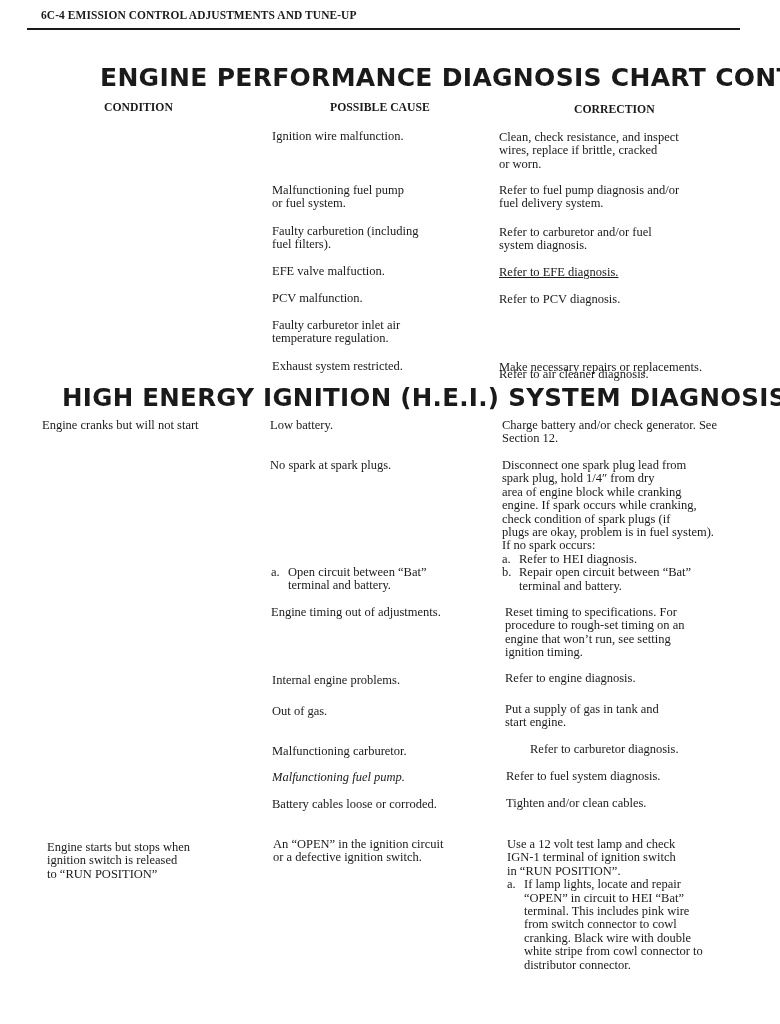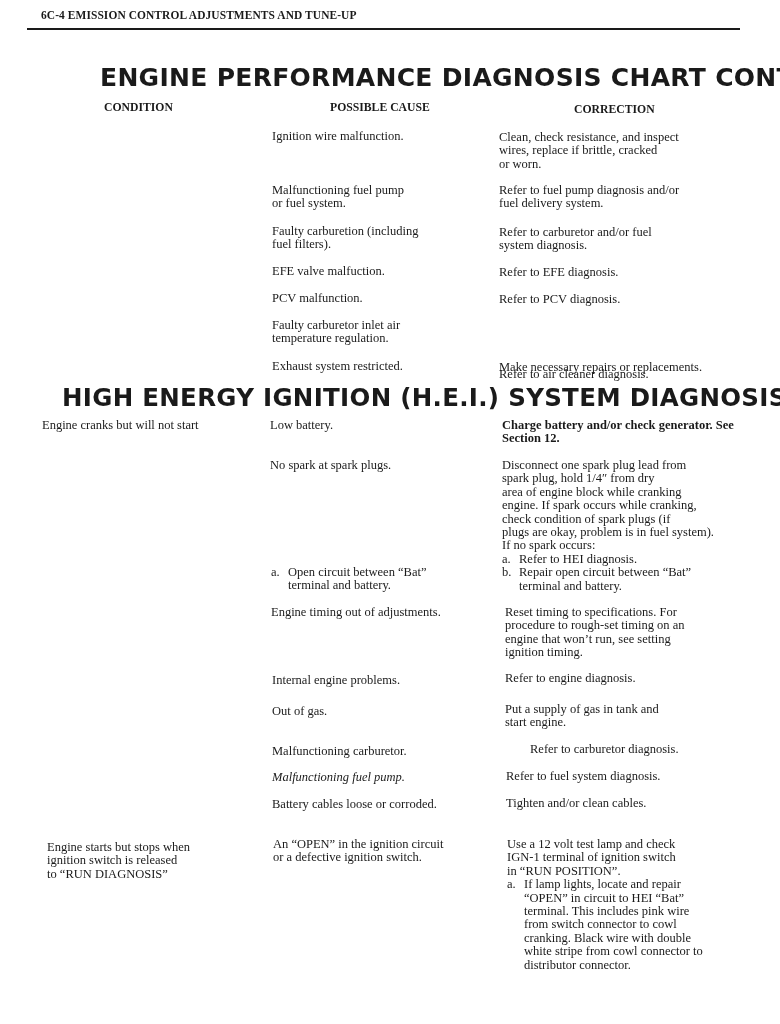--- a/index.html
+++ b/index.html
@@ -55,21 +55,21 @@
       <div>Faulty carburetion (including</div>
       <div>fuel filters).</div>
     </div>
     <div class="abs t" style="left: 499px; top: 226px;">
       <div>Refer to carburetor and/or fuel</div>
       <div>system diagnosis.</div>
     </div>
     <div class="abs t" style="left: 272px; top: 265px;">
       <div>EFE valve malfuction.</div>
     </div>
-    <div class="abs t" style="left: 499px; top: 266px;">
+    <div class="abs t" style="left: 499px; top: 266px; text-decoration: underline;">
       <div>Refer to EFE diagnosis.</div>
     </div>
     <div class="abs t" style="left: 272px; top: 292px;">
       <div>PCV malfunction.</div>
     </div>
     <div class="abs t" style="left: 499px; top: 293px;">
       <div>Refer to PCV diagnosis.</div>
     </div>
     <div class="abs t" style="left: 272px; top: 319px;">
       <div>Faulty carburetor inlet air</div>
@@ -87,28 +87,28 @@
   </div>
 
 <div class="abs title" style="left:62px; top:383px; font-size:24.5px;">HIGH ENERGY IGNITION (H.E.I.) SYSTEM DIAGNOSIS CHART</div>
 
 <div class="abs t" style="left:42px; top:419px;">
   <div>Engine cranks but will not start</div>
 </div>
 <div class="abs t" style="left:47px; top:841px;">
   <div>Engine starts but stops when</div>
   <div>ignition switch is released</div>
-  <div>to “RUN DIAGNOSIS”</div>
+  <div>to “RUN POSITION”</div>
 </div>
 
 <div id="s2rows">
     <div class="abs t" style="left: 270px; top: 419px;">
       <div>Low battery.</div>
     </div>
-    <div class="abs t" style="left: 502px; top: 419px; font-weight: bold;">
+    <div class="abs t" style="left: 502px; top: 419px;">
       <div>Charge battery and/or check generator. See</div>
       <div>Section 12.</div>
     </div>
     <div class="abs t" style="left: 270px; top: 459px;">
       <div>No spark at spark plugs.</div>
     </div>
     <div class="abs t" style="left: 502px; top: 459px;">
       <div>Disconnect one spark plug lead from</div>
       <div>spark plug, hold 1/4″ from dry</div>
       <div>area of engine block while cranking</div>

